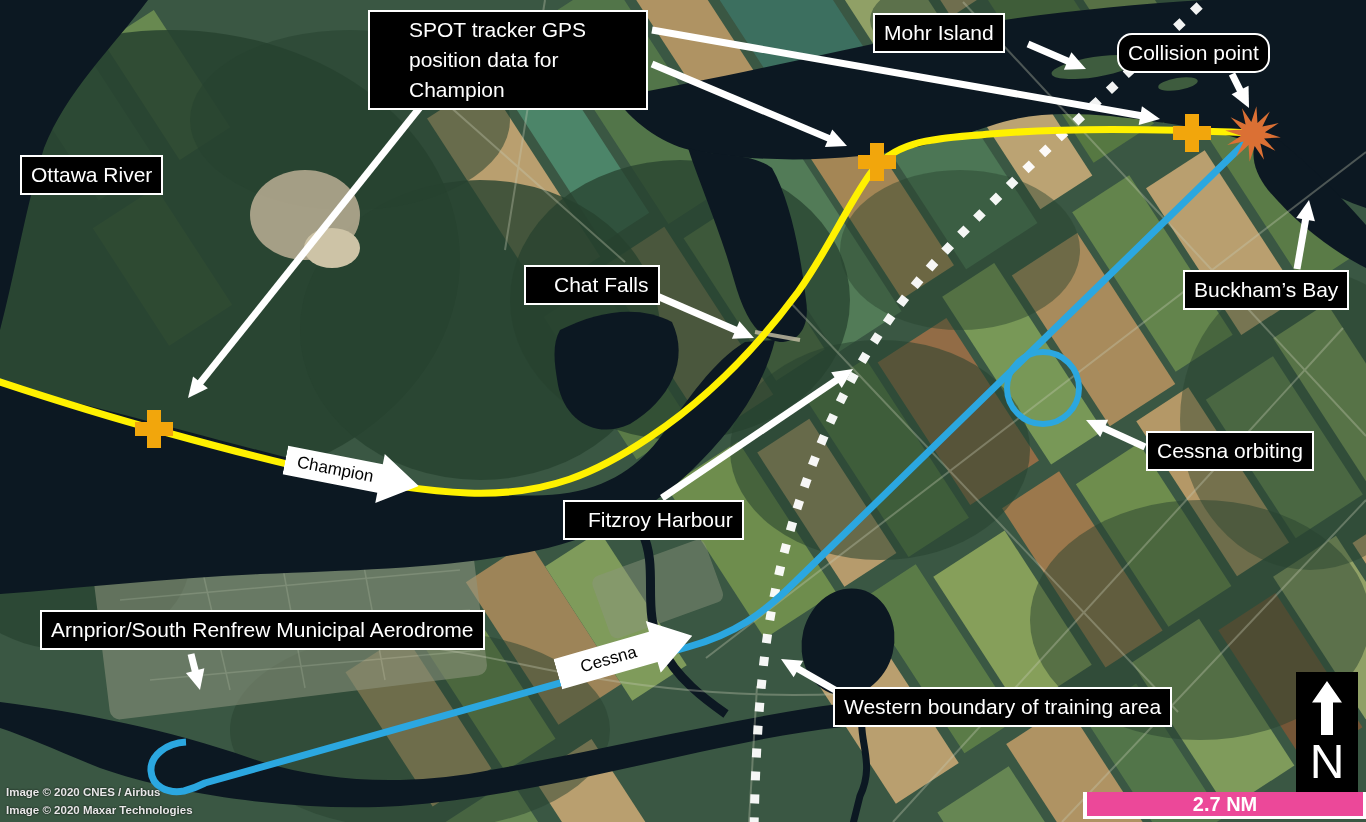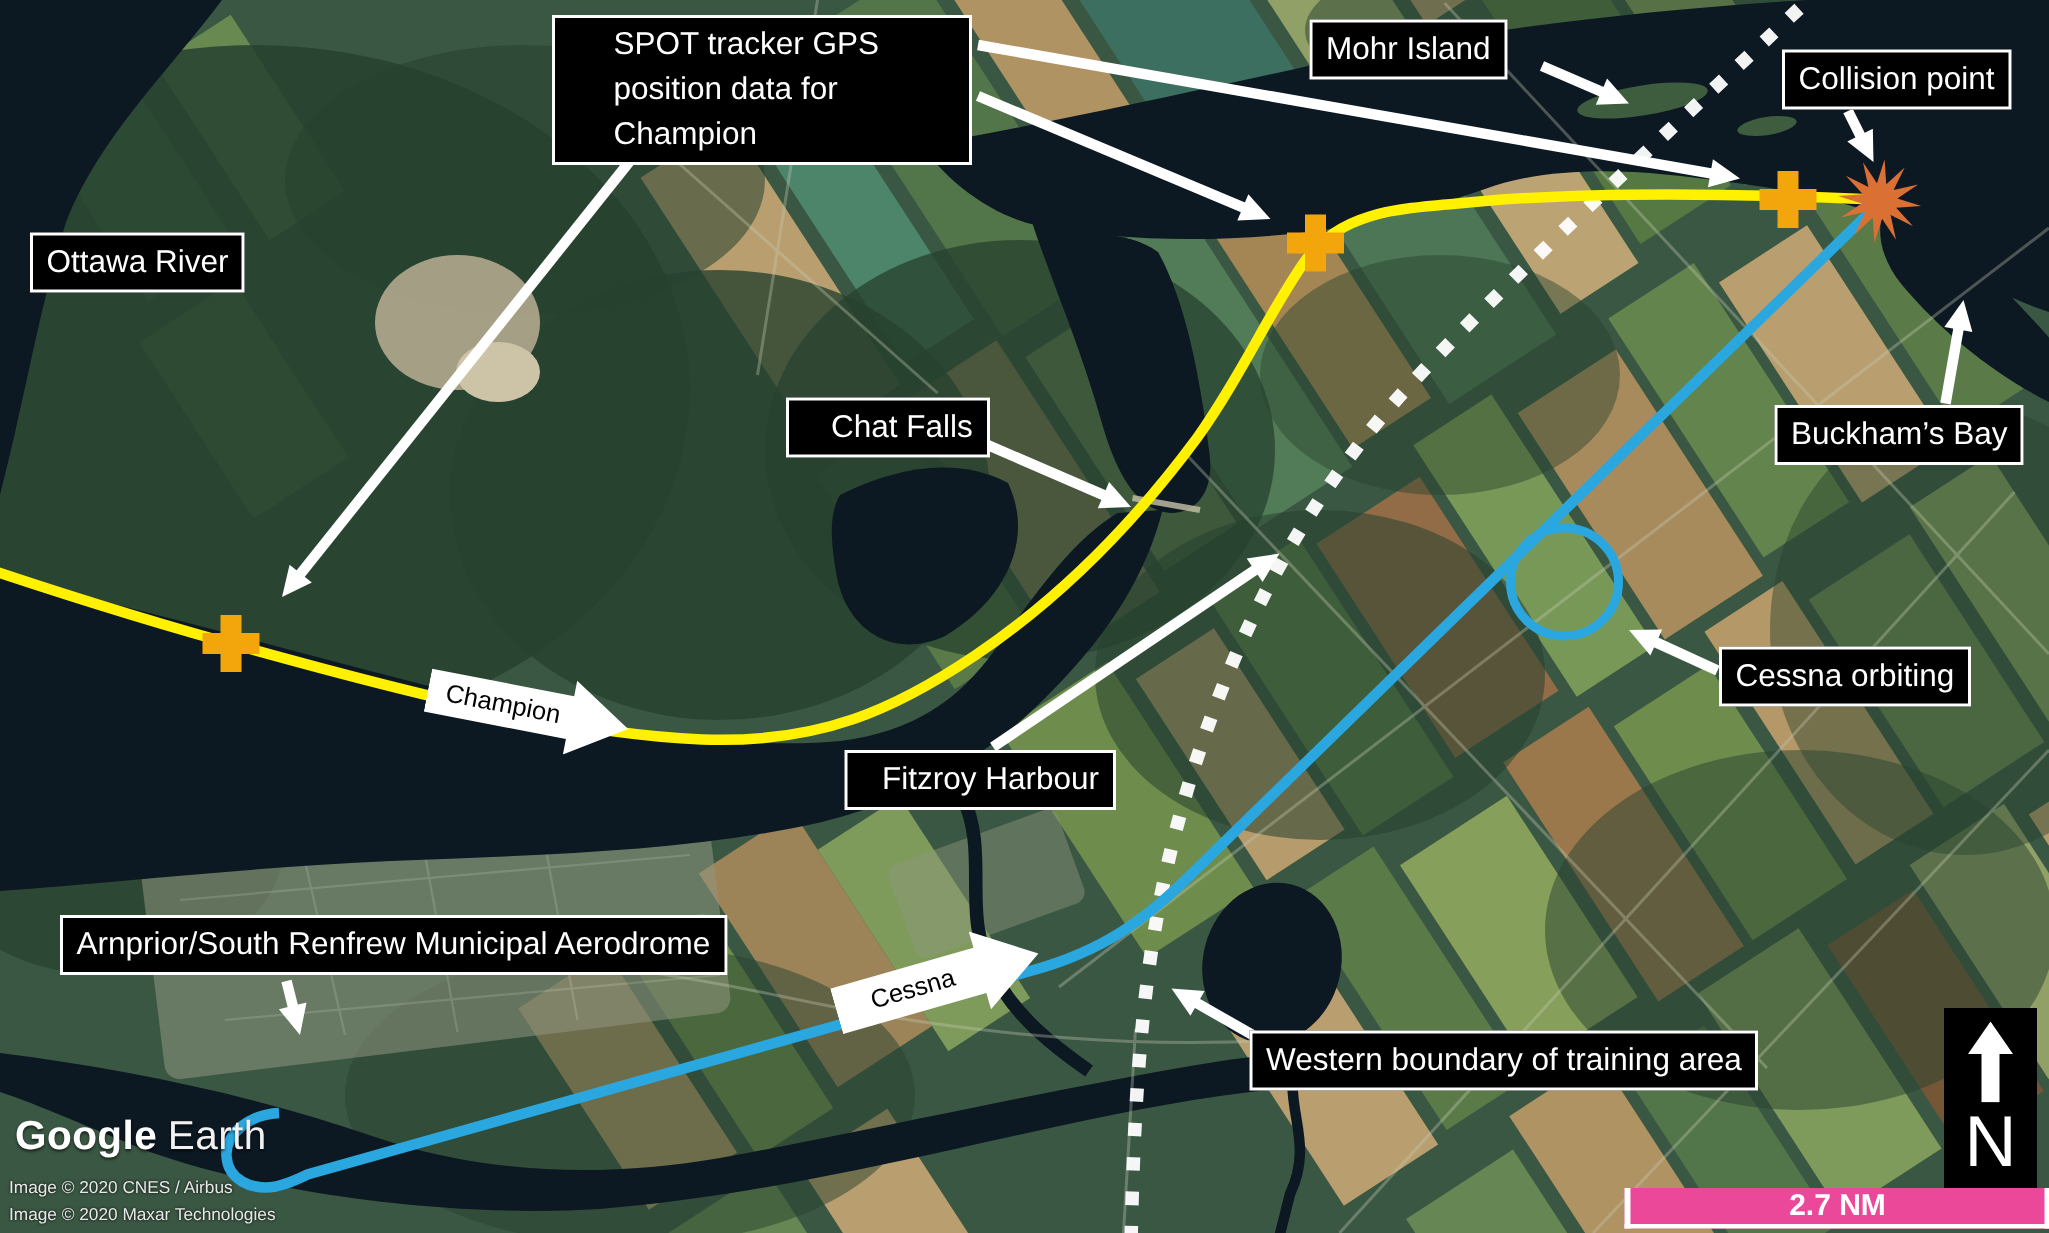--- a/index.html
+++ b/index.html
@@ -7,21 +7,21 @@
   .stage{position:relative;width:1366px;height:822px;overflow:hidden;
          font-family:"Liberation Sans",sans-serif;background:#35523C;}
   .layer{position:absolute;left:0;top:0;}
   #bg-svg{z-index:0;}
   #overlay-svg{z-index:20;}
   .map-label{position:absolute;z-index:30;background:#000;color:#fff;
              border:2px solid #fff;padding:3px 9px;font-size:21px;line-height:30px;
              white-space:nowrap;box-sizing:border-box;}
   #lbl-spot{left:368px;top:10px;width:280px;white-space:normal;padding-left:39px;}
   #lbl-mohr{left:873px;top:13px;}
-  #lbl-collision{left:1188px;top:33px;}
+  #lbl-collision{left:1117px;top:33px;border-radius:15px;}
   #lbl-ottawa{left:20px;top:155px;}
   #lbl-chatfalls{left:524px;top:265px;padding-left:28px;}
   #lbl-buckhams{left:1183px;top:270px;}
   #lbl-orbiting{left:1146px;top:431px;}
   #lbl-fitzroy{left:563px;top:500px;padding-left:23px;}
   #lbl-aerodrome{left:0;top:610px;margin-left:40px;}
   #lbl-western{left:833px;top:687px;}
   .block-arrow{position:absolute;z-index:25;background:#fff;color:#000;
                display:flex;align-items:center;justify-content:center;
                font-size:17px;box-sizing:border-box;padding-right:34px;
@@ -34,21 +34,21 @@
                clip-path:polygon(50% 0,100% 40%,70% 40%,70% 100%,30% 100%,30% 40%,0 40%);}
   .north-n{color:#fff;font-size:48px;line-height:54px;}
   .scale-bar{position:absolute;z-index:30;left:1083px;top:792px;width:283px;height:27px;
              background:#ec4899;border-left:4px solid #fff;border-right:3px solid #fff;
              border-bottom:3px solid #fff;box-sizing:border-box;color:#fff;
              font-size:20px;font-weight:bold;display:flex;align-items:center;justify-content:center;}
   .ge-logo{position:absolute;z-index:30;left:10px;top:742px;color:#fff;font-size:27px;
            letter-spacing:.3px;text-shadow:0 1px 2px rgba(0,0,0,.6);}
   .ge-logo .sec{font-weight:300;margin-left:7px;color:#F2F2F2;}
   .attrib{position:absolute;z-index:30;left:6px;color:#E8E8E8;font-size:11.5px;
-          text-shadow:0 0 2px #000;}
+          text-shadow:0 0 2px #000;font-weight:bold;}
   #attrib1{top:786px;} #attrib2{top:804px;}
 </style>
 </head>
 <body>
 
 <div class="stage">
 
   <svg id="bg-svg" class="layer" width="1366" height="822" viewBox="0 0 1366 822">
     <rect width="1366" height="822" fill="#3A5743"></rect>
 
@@ -224,19 +224,16 @@
     <span>Cessna</span>
   </div>
 
   <div class="north-box">
     <div class="north-glyph"></div>
     <div class="north-n">N</div>
   </div>
   <div class="scale-bar">
     <span>2.7 NM</span>
   </div>
-  <div class="ge-logo">
-    <b>Google</b><span class="sec">Earth</span>
-  </div>
   <div class="attrib" id="attrib1">Image © 2020 CNES / Airbus</div>
   <div class="attrib" id="attrib2">Image © 2020 Maxar Technologies</div>
 
 </div>
 
 </body></html>

